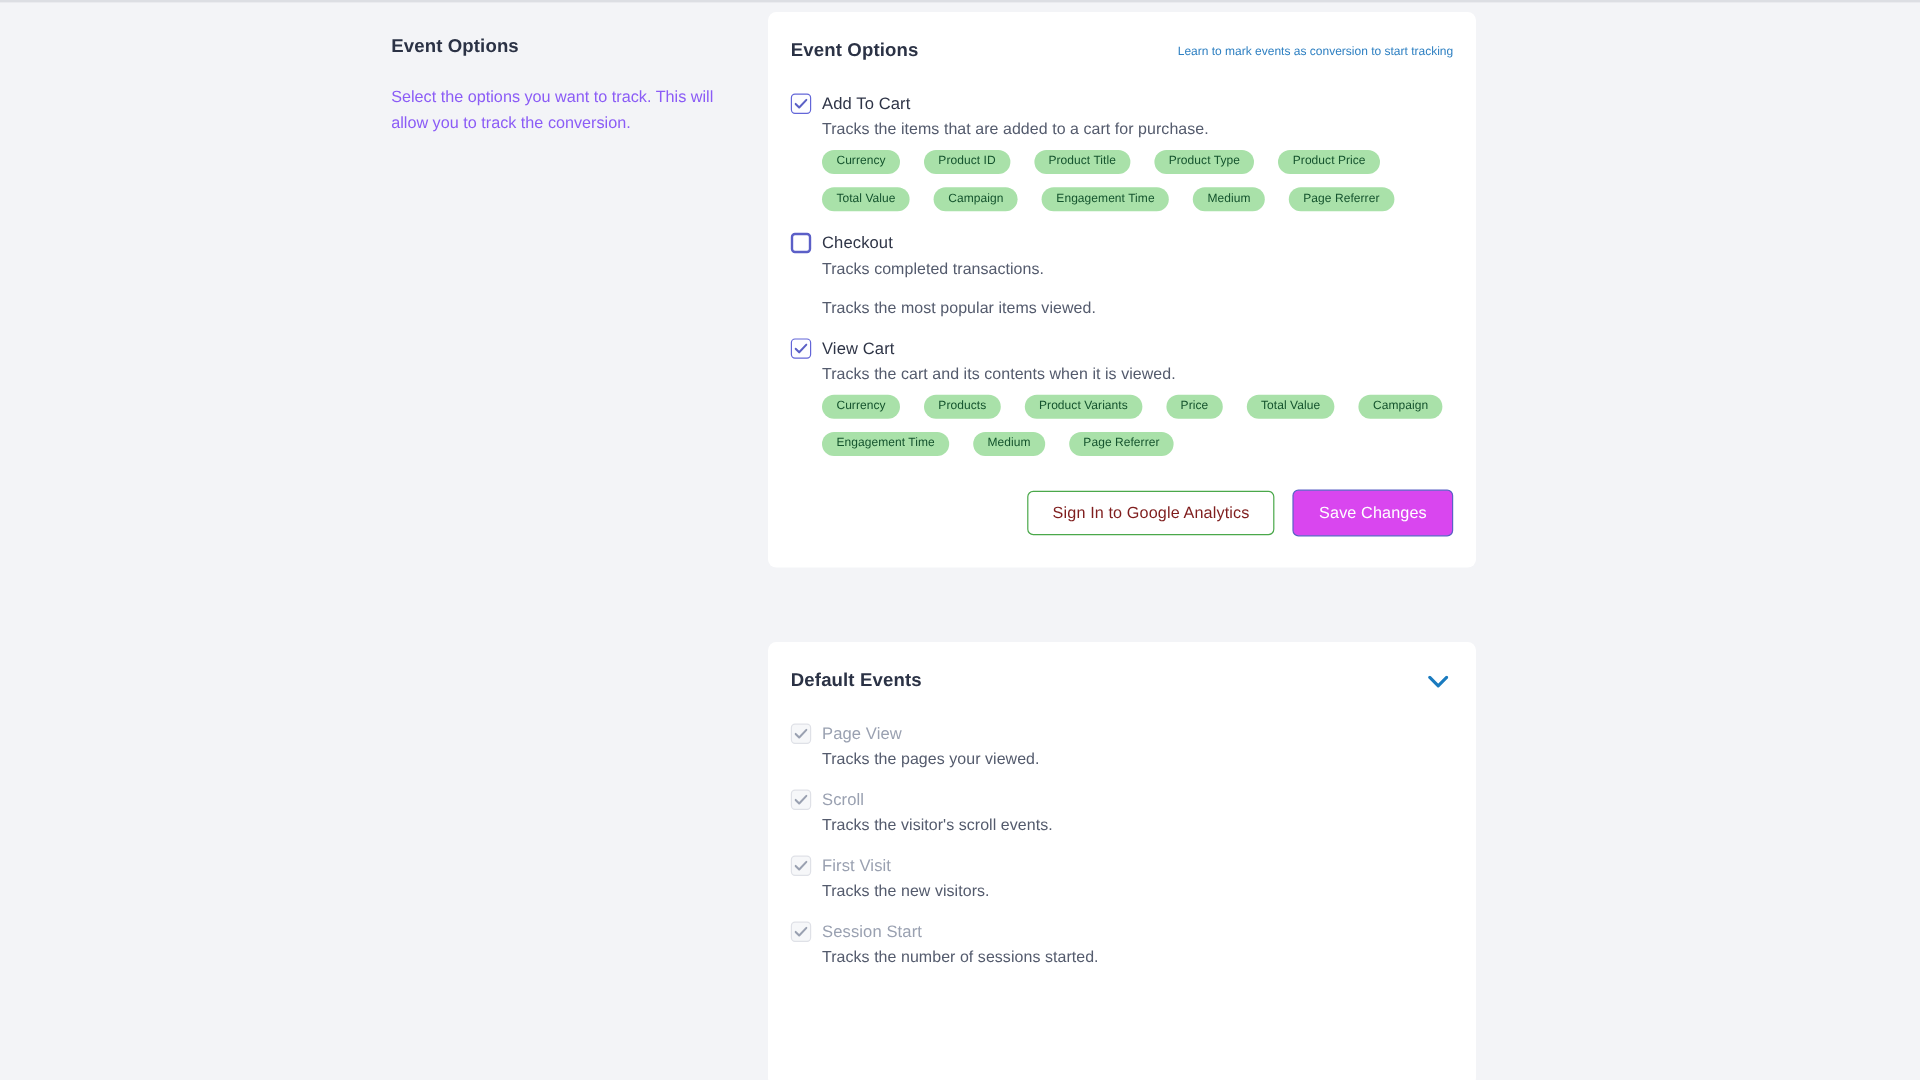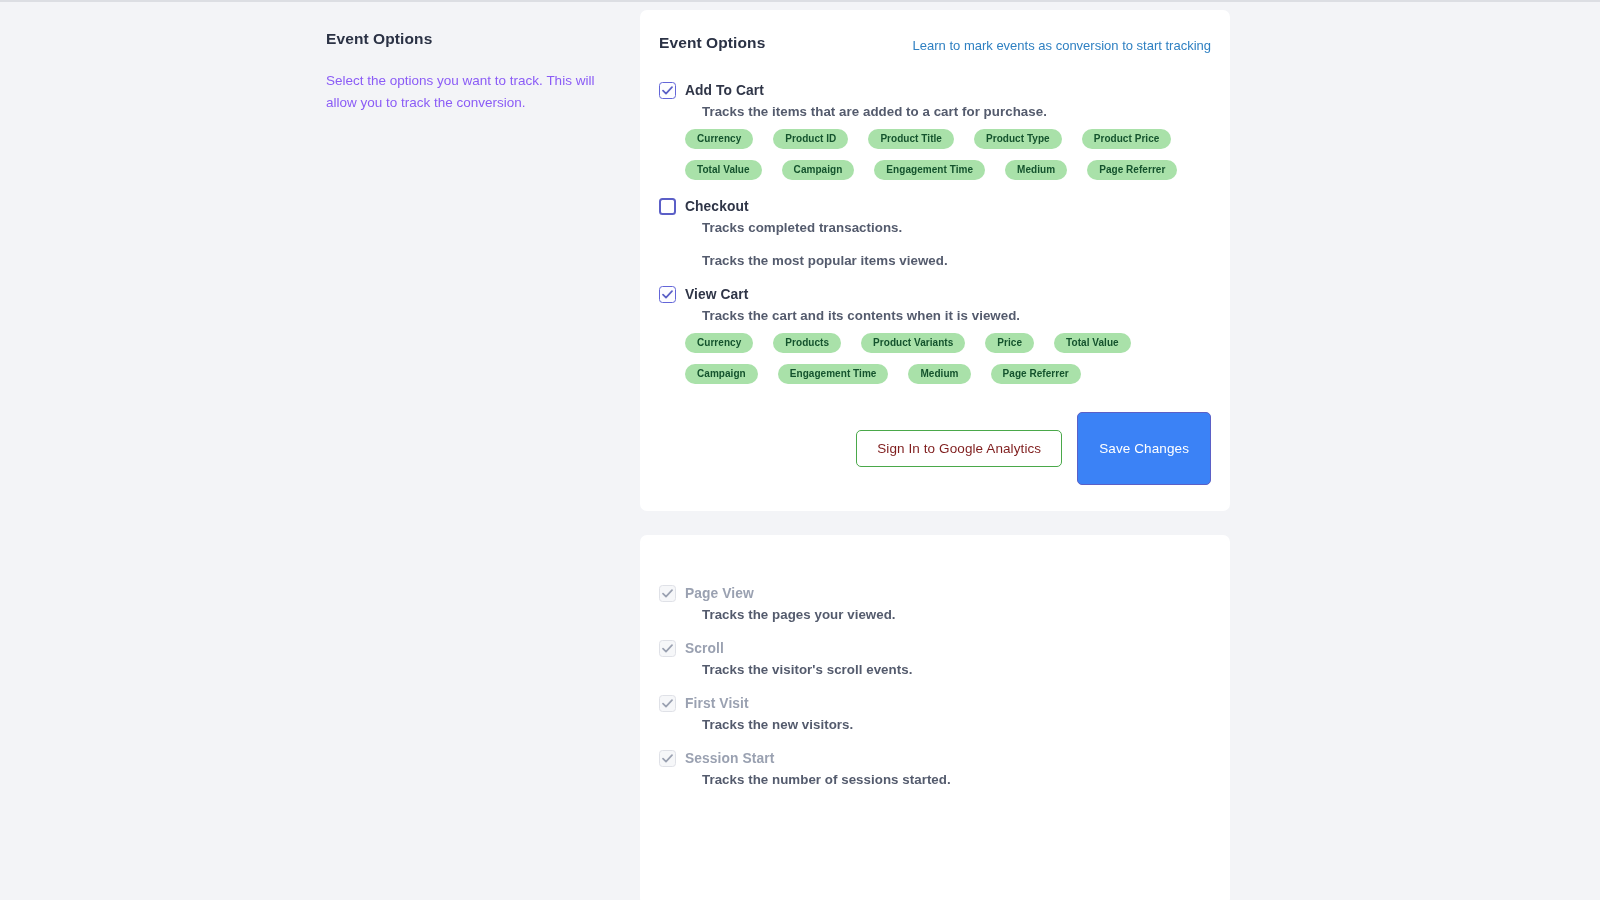--- a/index.html
+++ b/index.html
@@ -53,39 +53,39 @@
     align-items: flex-start;
     justify-content: space-between;
   }
   .card-title {
     font-size: 15.5px;
     font-weight: bold;
     color: #2b3245;
     letter-spacing: .1px;
   }
   .head-link {
-    font-size: 13px;
+    font-size: 10px;
     color: #2f80c2;
     text-decoration: none;
     cursor: pointer;
     line-height: 1.5;
     margin-top: 2px;
   }
 
   .chevron-btn {
     background: none;
     border: none;
     cursor: pointer;
     padding: 2px 4px;
     line-height: 0;
     margin-top: 2px;
   }
 
   
-  .events { margin-top: 26px; font-weight: bold; }
+  .events { margin-top: 26px; }
   .event-row { margin-bottom: 18px; }
   .event-row:last-child { margin-bottom: 0; }
 
   .event-head {
     display: flex;
     align-items: center;
     gap: 9px;
   }
 
   .cbox {
@@ -112,21 +112,21 @@
 
   .event-label {
     font-size: 13.8px;
     color: #2f3547;
     letter-spacing: .1px;
   }
   .event-label.muted { color: #9aa1b1; }
 
   .event-desc {
     margin-top: 5px;
-    margin-left: 43px;
+    margin-left: 26px;
     font-size: 13.3px;
     color: #545b6d;
     letter-spacing: .05px;
   }
 
   
   .tags {
     margin-left: 26px;
     margin-top: 10px;
     display: flex;
@@ -161,24 +161,24 @@
     cursor: pointer;
     letter-spacing: .1px;
   }
   .btn-outline-green {
     background: #ffffff;
     border: 1.5px solid #4aa84a;
     color: #7f1d1d;
     padding: 10px 20px;
   }
   .btn-primary {
-    background: #3b82f6;
+    background: #d946ef;
     border: 1px solid #5b60c6;
     color: #ffffff;
-    padding: 28px 21px;
+    padding: 11px 21px;
   }
 </style>
 </head>
 <body>
 
 <div class="left-col">
   <div class="section-title">Event Options</div>
   <div class="section-desc">Select the options you want to track. This will allow you to track the conversion.</div>
 </div>
 
@@ -246,20 +246,30 @@
       </div>
     </div>
 
   <div class="actions">
     <button class="btn btn-outline-green">Sign In to Google Analytics</button>
     <button class="btn btn-primary">Save Changes</button>
   </div>
 </div>
 
 <div class="card card-default">
+  <div class="card-head">
+    <div class="card-title">Default Events</div>
+    <button class="chevron-btn">
+      <span>
+        <svg width="17" height="11" viewBox="0 0 17 11" fill="none">
+          <path d="M1.5 1.5 L8.5 8.5 L15.5 1.5" stroke="#1a7bbf" stroke-width="2.6" stroke-linecap="round" stroke-linejoin="round"></path>
+        </svg>
+      </span>
+    </button>
+  </div>
 
   <div class="events" id="default-events-list">
       <div class="event-row">
         <div class="event-head">
           <span class="cbox checked disabled">
             <svg width="11" height="9" viewBox="0 0 11 9" fill="none">
               <path d="M1 4.6 L4 7.6 L10 1.2" stroke="#9aa1b1" stroke-width="1.7" stroke-linecap="round" stroke-linejoin="round"></path>
             </svg>
           </span>
           <span class="event-label muted">Page View</span>

